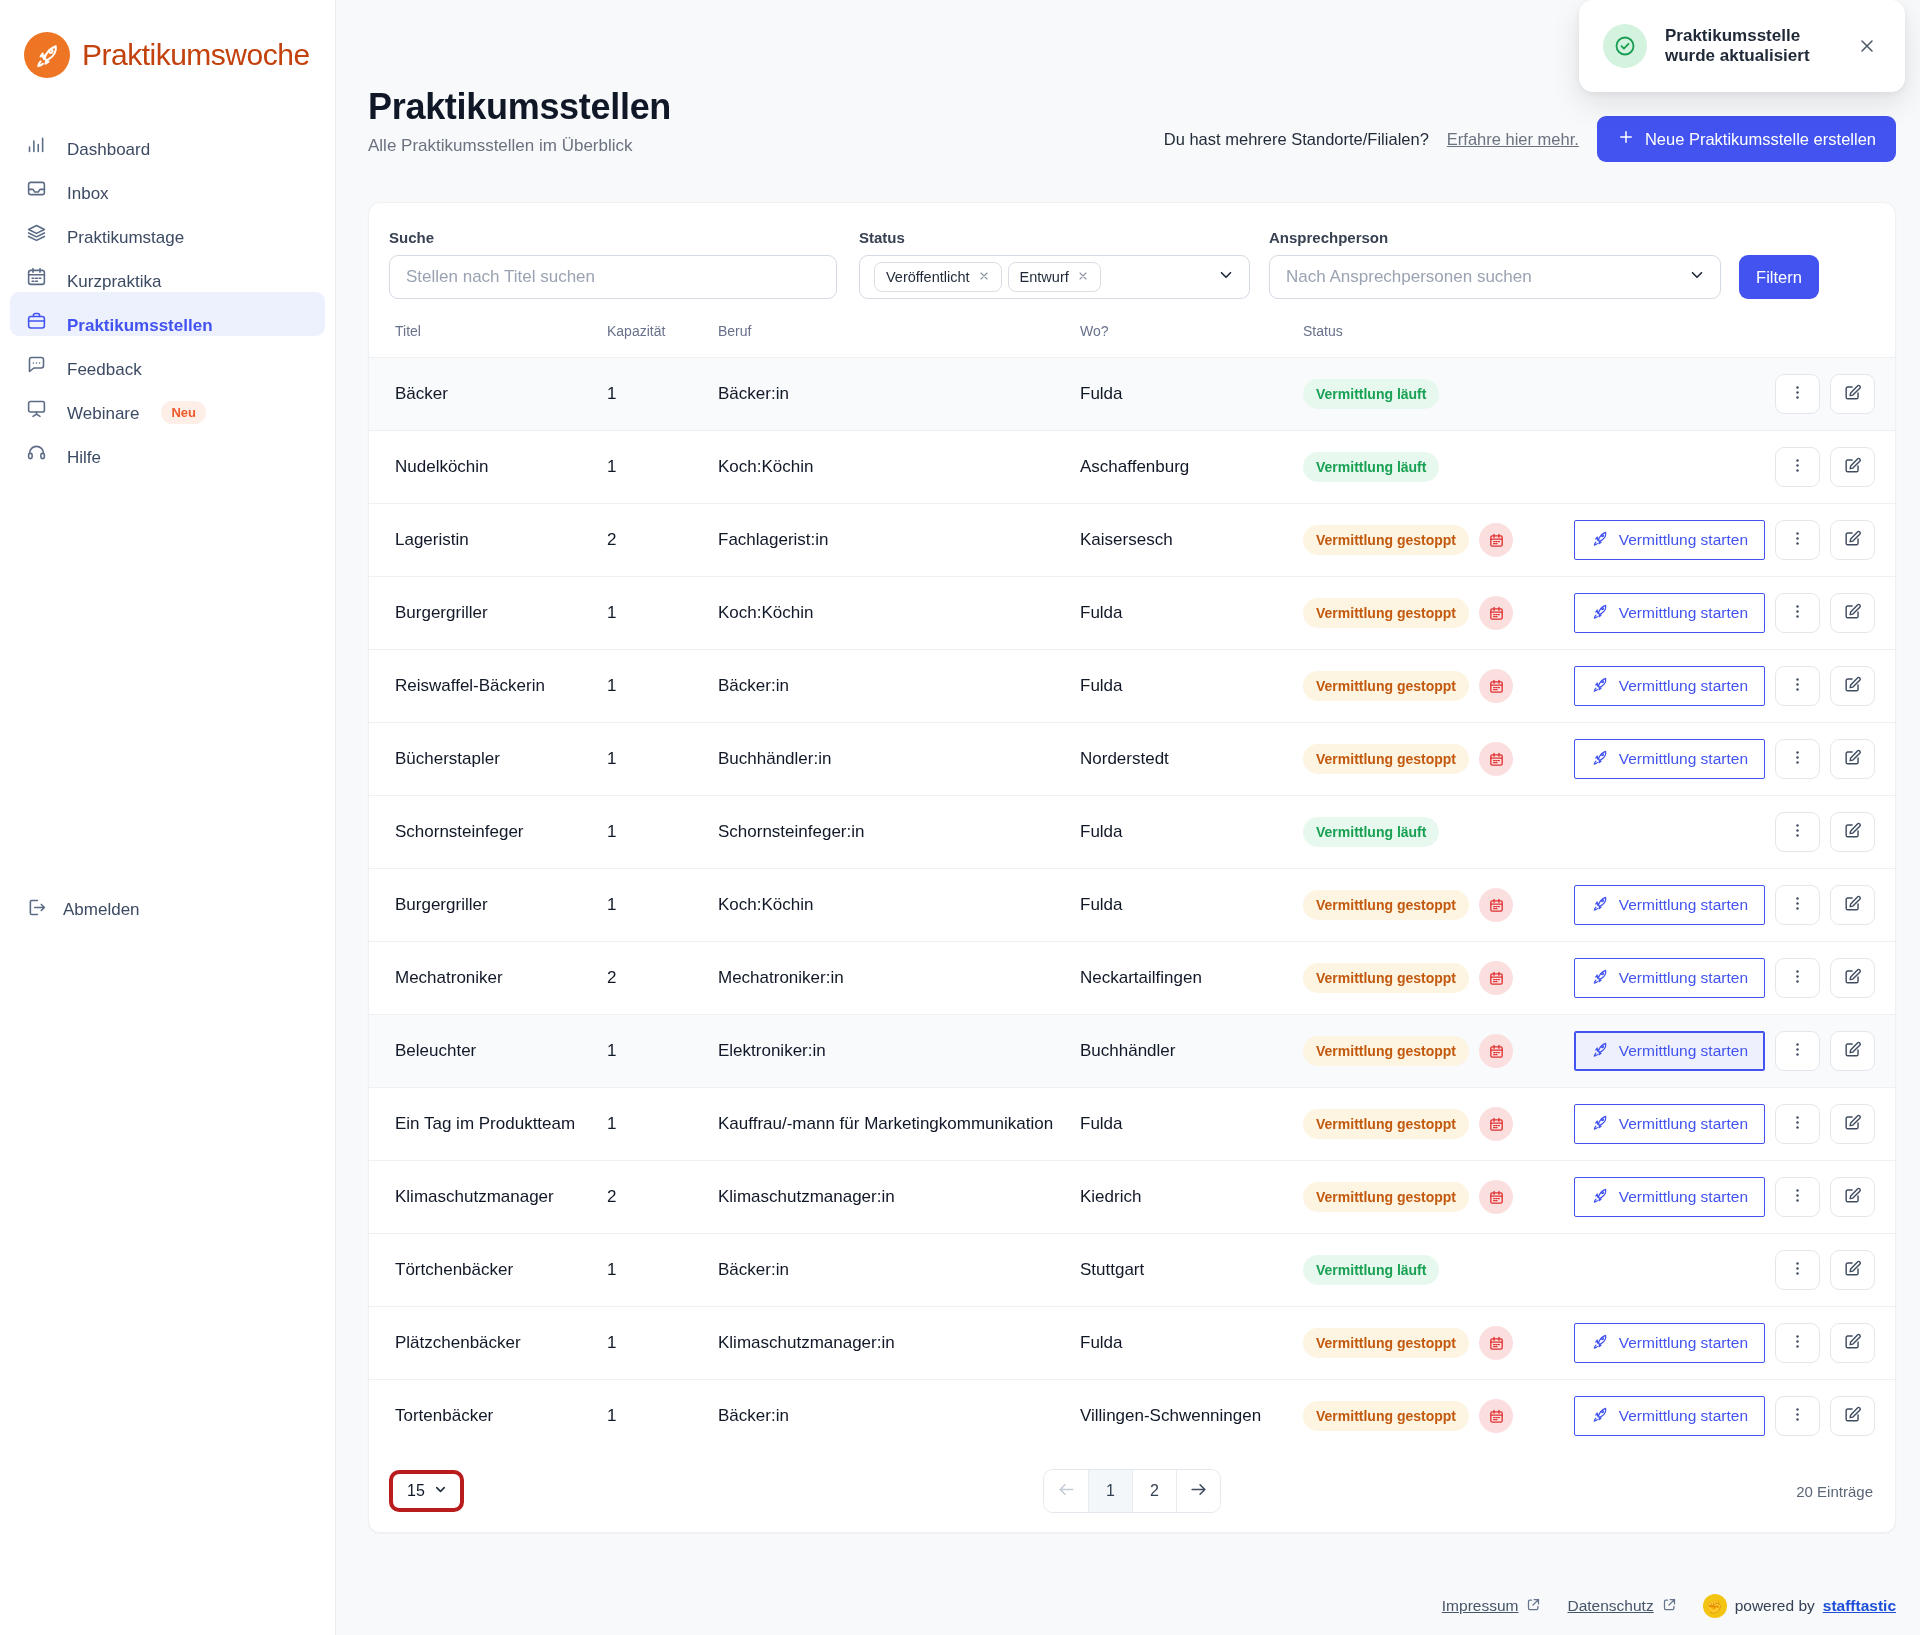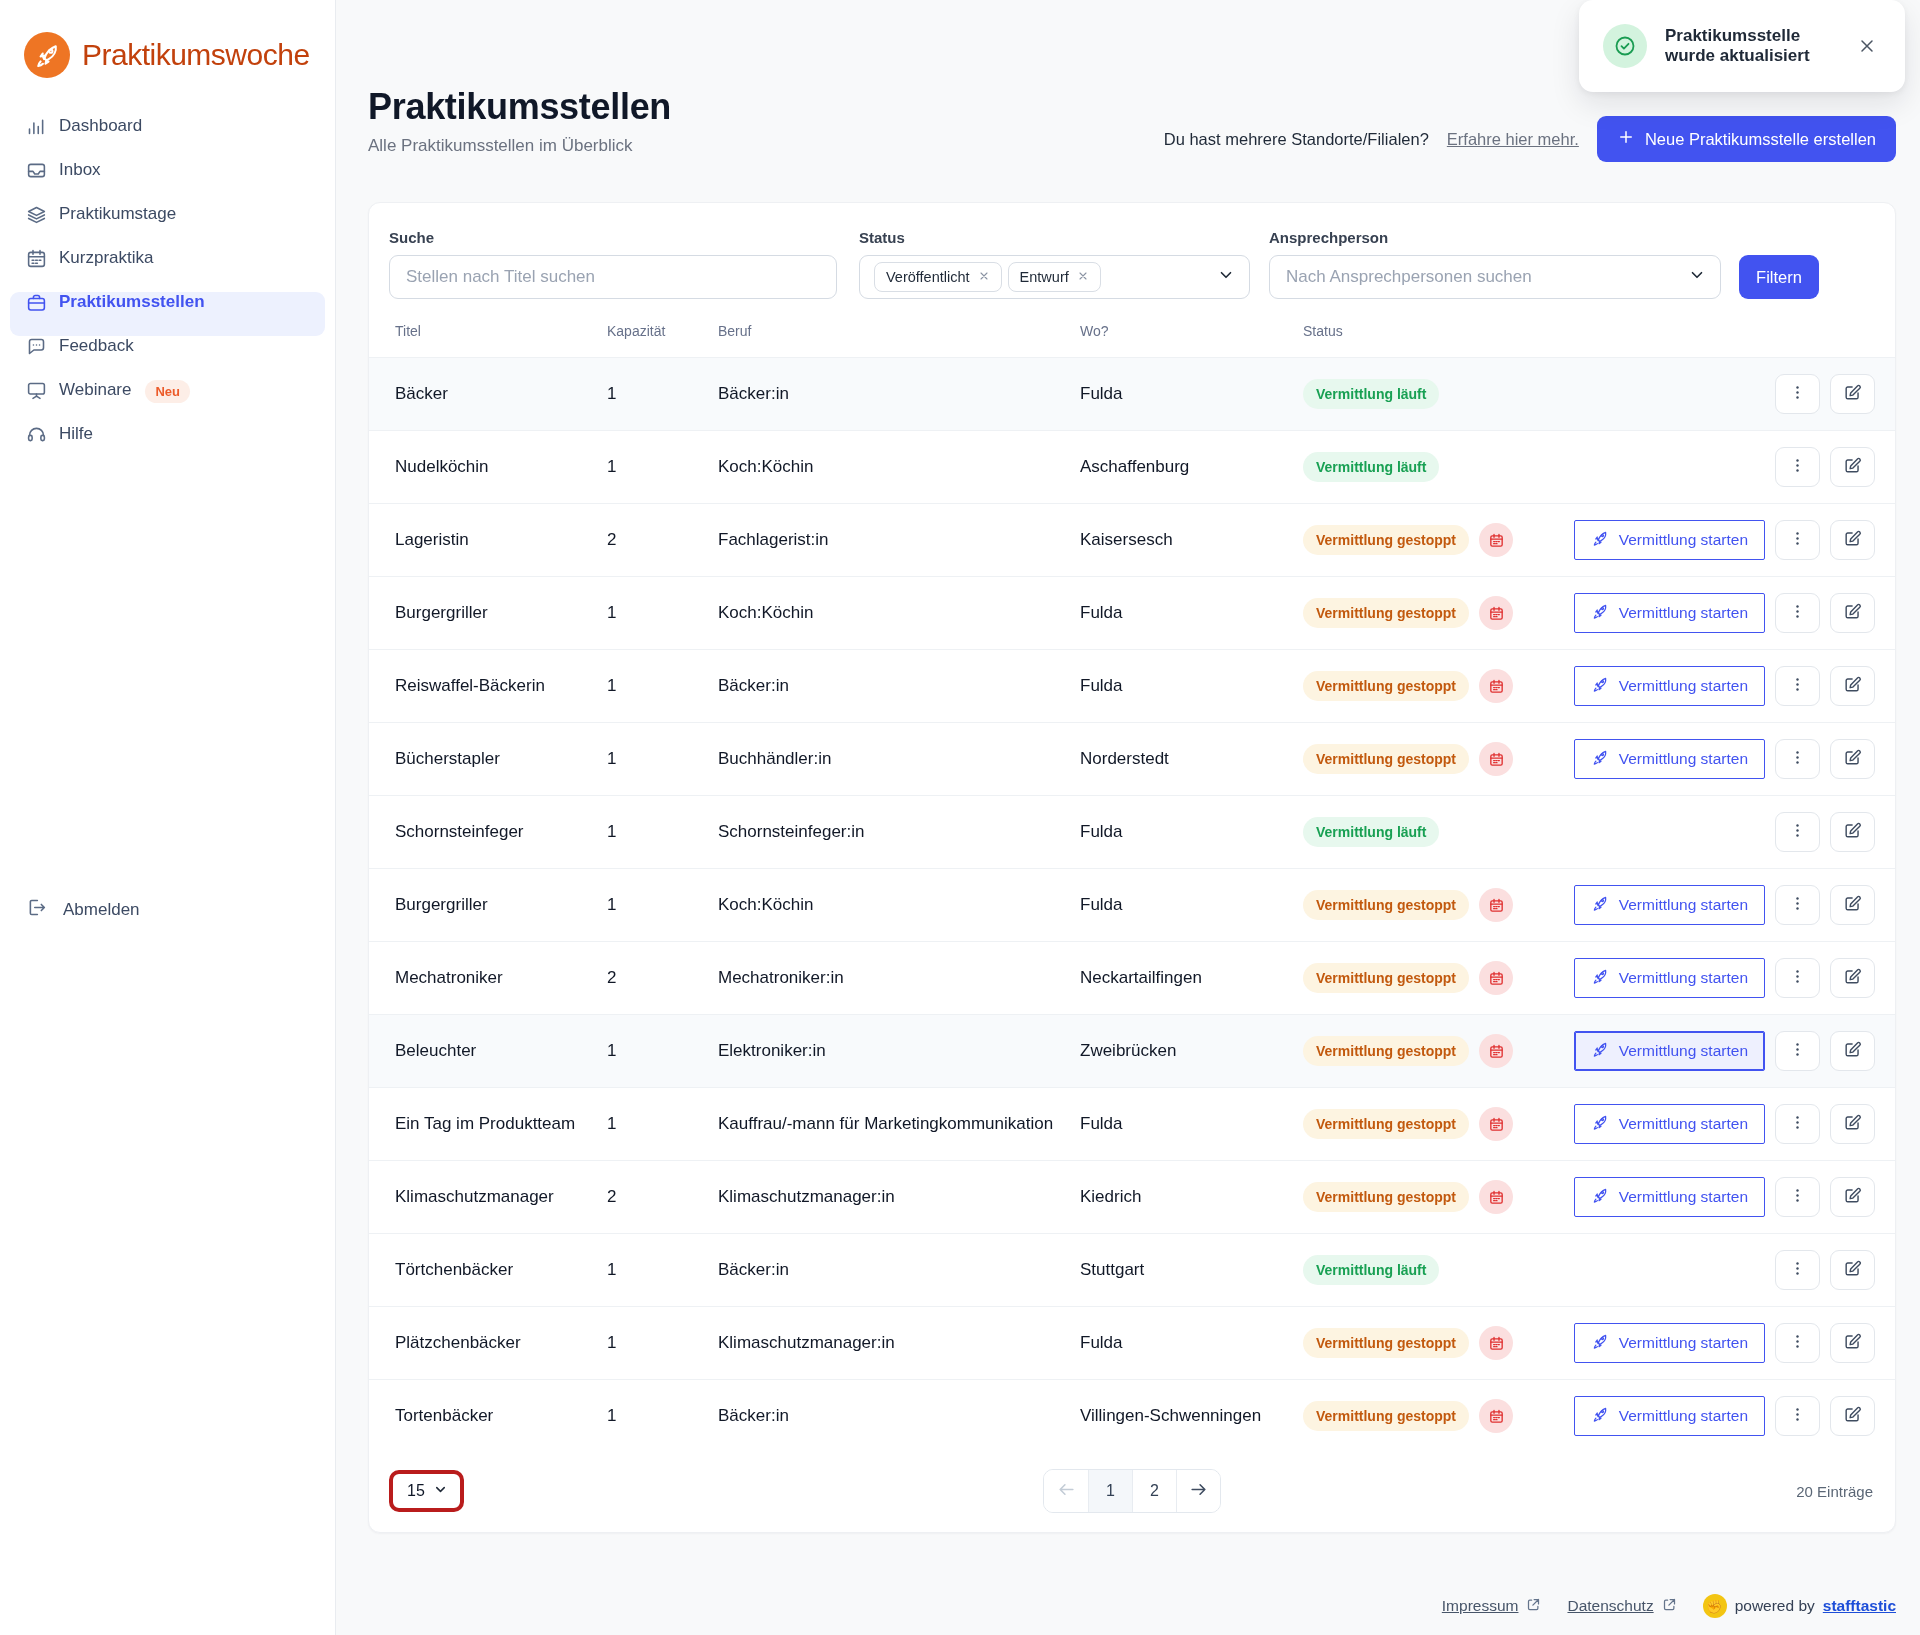--- a/index.html
+++ b/index.html
@@ -18,21 +18,21 @@
     background:#ffffff; border-right:1px solid #e9ecf0; z-index:2;
   }
   .logo { display:flex; align-items:center; gap:12px; padding:32px 0 0 24px; }
   .logo-mark {
     width:46px; height:46px; border-radius:50%; background:#ee7524;
     display:flex; align-items:center; justify-content:center; flex:0 0 auto;
   }
   .logo-text { font-size:30px; font-weight:400; letter-spacing:-0.5px; color:#c2410c; }
   .nav { margin-top:38px; padding:0 10px; }
   .nav-item {
-    display:flex; align-items:flex-start; gap:12px; height:44px; padding:0 16px;
+    display:flex; align-items:flex-end; gap:20px; height:44px; padding:0 16px;
     border-radius:9px; color:#3c4a63; font-size:17px; font-weight:500; cursor:pointer;
   }
   .nav-item svg { stroke:#5b6b85; }
   .nav-item.active { background:#edf1fe; color:#4253f0; font-weight:600; }
   .nav-item.active svg { stroke:#4253f0; }
   .nav-badge {
     background:#fdeee7; color:#ec5b2a; font-size:13px; font-weight:600;
     border-radius:999px; padding:4px 10px; margin-left:2px;
   }
   .logout {
@@ -624,21 +624,21 @@
                     <path d="M11.5 5H6a2 2 0 00-2 2v11a2 2 0 002 2h11a2 2 0 002-2v-5.5"></path>
                     <path d="M18.3 3.7a2 2 0 012.9 2.9L12.5 15.3 9 16l.7-3.5 8.6-8.8z"></path>
                   </svg></span>
               </button>
             </span>
           </div>
           <div class="trow shaded">
             <span class="td">Beleuchter</span>
             <span class="td">1</span>
             <span class="td">Elektroniker:in</span>
-            <span class="td">Zweibrücken</span>
+            <span class="td">Buchhändler</span>
             <span class="td status">
               <span class="badge stopped">Vermittlung gestoppt</span>
               <span class="calchip">
                 <svg width="17" height="17" viewBox="0 0 24 24" fill="none" stroke="#e03131" stroke-width="1.9" stroke-linecap="round">
                   <rect x="4" y="5.5" width="16" height="14.5" rx="2"></rect>
                   <path d="M4 10h16M8.5 3.5v4M15.5 3.5v4"></path>
                   <path d="M8 13.5h1.5M11.2 13.5h1.5M14.5 13.5h1.5M8 16.5h1.5M11.2 16.5h1.5"></path>
                 </svg>
               </span>
             </span>

